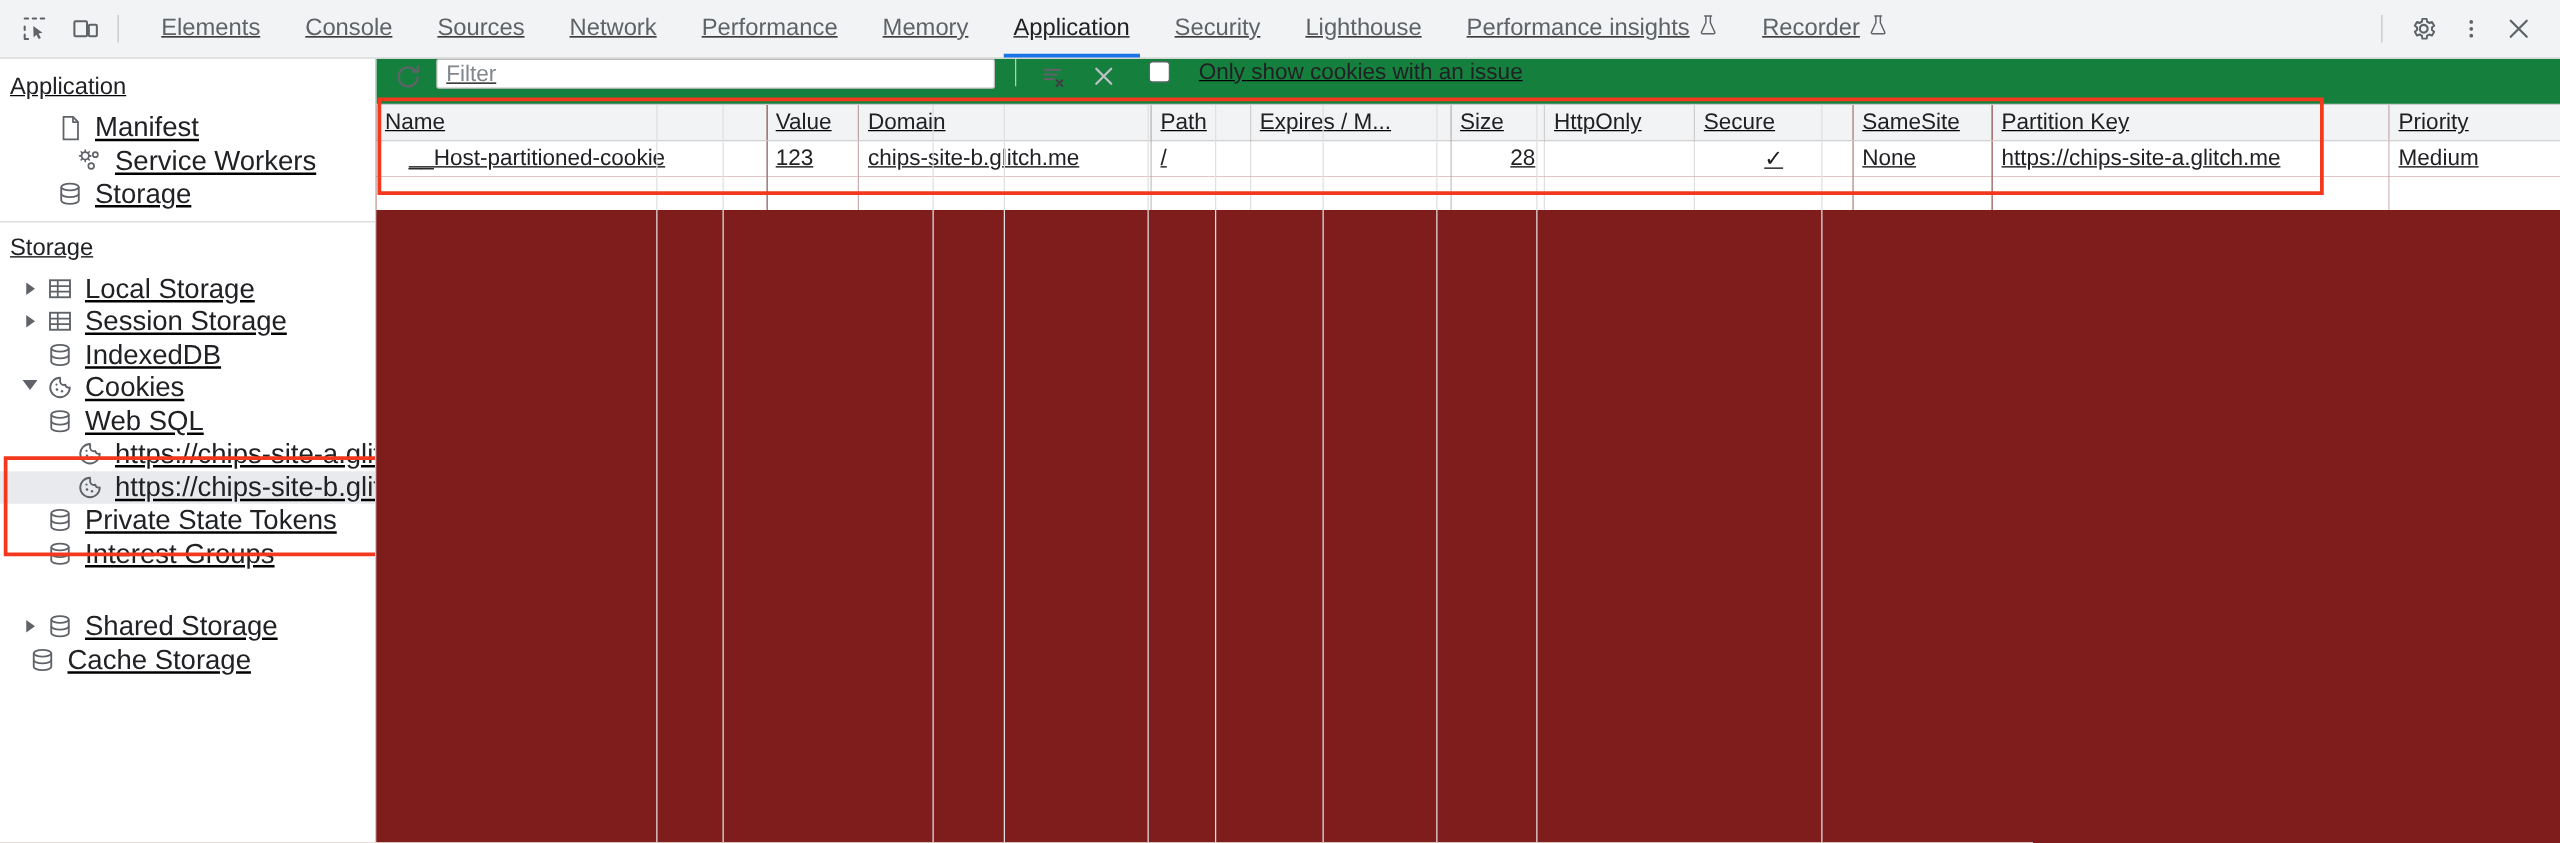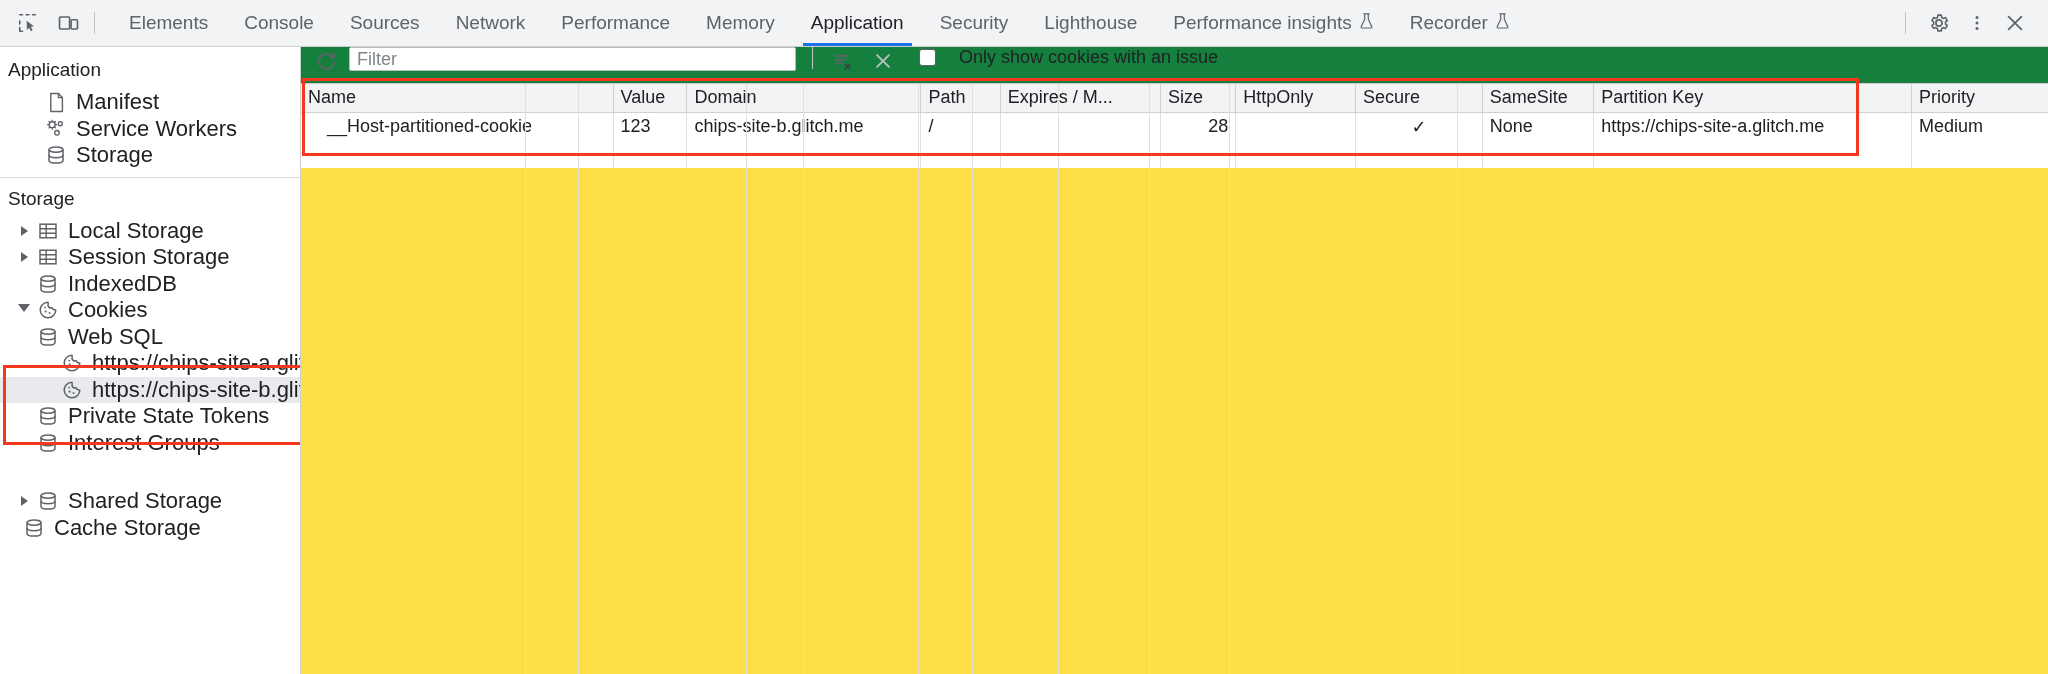--- a/index.html
+++ b/index.html
@@ -8,20 +8,21 @@
     width: 2048px; height: 674px;
     background: #ffffff;
     font-family: "Liberation Sans", sans-serif;
     -webkit-font-smoothing: antialiased;
   }
   #app {
     width: 2048px; height: 674px;
     position: relative;
     overflow: hidden;
     background: #ffffff;
+    text-decoration: underline;
   }
 
   
   .tabbar {
     height: 47px;
     background: #f1f3f4;
     border-bottom: 1px solid #cdcdcd;
     display: flex;
     align-items: center;
     position: relative;
@@ -192,21 +193,21 @@
     border: 1.6px solid #5f6368;
     border-radius: 3px;
     background: #fff;
   }
 
   
   .tablewrap {
     flex: 1;
     overflow: hidden;
     position: relative;
-    background: #fde047;
+    background: #7f1d1d;
   }
   table.ck {
     border-collapse: collapse;
     table-layout: fixed;
     width: 100%;
     font-size: 18px;
     color: #202124;
   }
   table.ck th {
     background: #f1f3f4;
@@ -360,21 +361,21 @@
         <div class="tw"></div>
         <div class="ticon">
           <svg width="19" height="21" viewBox="0 0 20 22" fill="none">
             <path d="M4 1.5h8l4.2 4.2V20.5H4z" stroke="#5f6368" stroke-width="1.5" stroke-linejoin="round"></path>
             <path d="M12 1.6v4.3h4.2" stroke="#5f6368" stroke-width="1.5" stroke-linejoin="round"></path>
           </svg>
         </div>
         <span class="tlabel">Manifest</span>
       </div>
 
-      <div class="tree-item" style="padding-left:22px;">
+      <div class="tree-item" style="padding-left:38px;">
         <div class="tw"></div>
         <div class="ticon">
           <svg width="22" height="21" viewBox="0 0 22 22" fill="none">
             <circle cx="7" cy="7" r="3.1" stroke="#5f6368" stroke-width="1.5"></circle>
             <circle cx="15.5" cy="6" r="2.1" stroke="#5f6368" stroke-width="1.4"></circle>
             <circle cx="12" cy="15.5" r="2.4" stroke="#5f6368" stroke-width="1.4"></circle>
             <path d="M7 2.2v1.3M7 10.5v1.3M2.2 7h1.3M10.5 7h1.3M3.6 3.6l.9.9M10.4 10.4l-.9-.9M3.6 10.4l.9-.9M10.4 3.6l-.9.9" stroke="#5f6368" stroke-width="1.3" stroke-linecap="round"></path>
           </svg>
         </div>
         <span class="tlabel">Service Workers</span>

